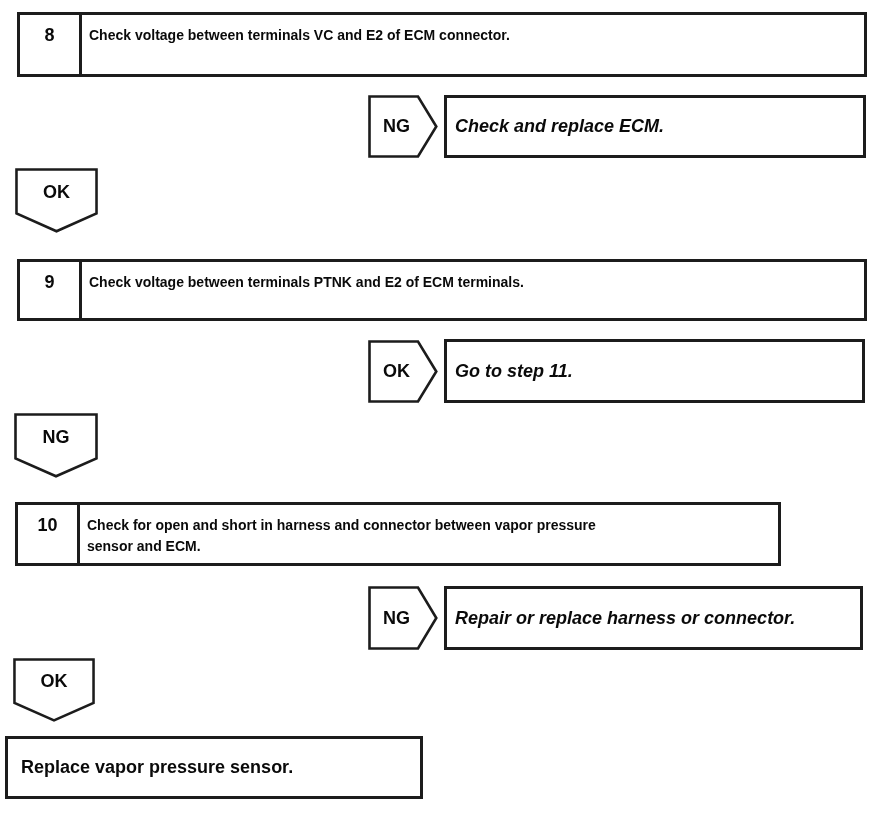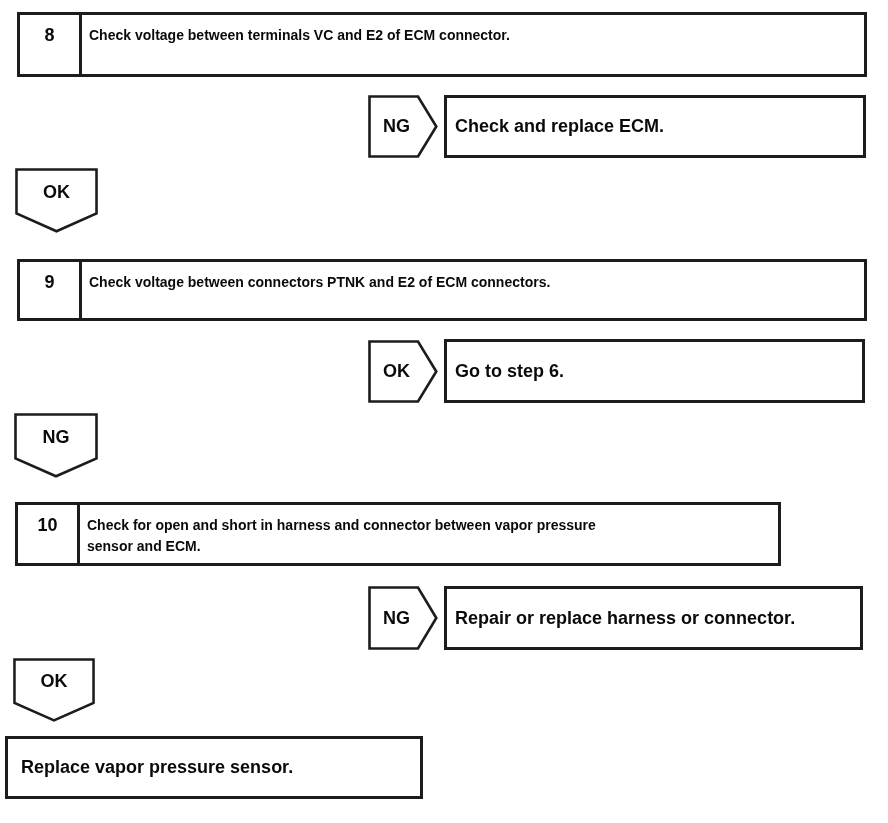--- a/index.html
+++ b/index.html
@@ -43,20 +43,21 @@
     font-size: 14px;
     line-height: 21px;
     white-space: pre-line;
   }
   .result-box {
     display: flex;
     align-items: center;
     padding-left: 8px;
     font-weight: bold;
     font-size: 18px;
+    font-style: italic;
   }
   .final-box {
     display: flex;
     align-items: center;
     padding-left: 13px;
     font-weight: bold;
     font-size: 18px;
   }
   .pent {
     position: absolute;
@@ -109,31 +110,31 @@
 
   <div class="pent pent-down" style="left:15px; top:168px; width:83px; height:65px;">
     <svg viewBox="0 0 84 65" preserveAspectRatio="none">
       <polygon points="1.5,1.5 82.5,1.5 82.5,45.5 42,63.3 1.5,45.5"></polygon>
     </svg>
     <span class="lbl">OK</span>
   </div>
 
   <div class="box step-box" style="left:17px; top:259px; width:850px; height:62px;">
     <div class="step-num">9</div>
-    <div class="step-text">Check voltage between connectors PTNK and E2 of ECM connectors.</div>
+    <div class="step-text">Check voltage between terminals PTNK and E2 of ECM terminals.</div>
   </div>
 
   <div class="pent pent-right" style="left:368px; top:340px; width:70px; height:63px;">
     <svg viewBox="0 0 70 63" preserveAspectRatio="none">
       <polygon points="1.5,1.5 50,1.5 68.3,31.5 50,61.5 1.5,61.5"></polygon>
     </svg>
     <span class="lbl">OK</span>
   </div>
   <div class="box result-box" style="left:444px; top:339px; width:421px; height:64px;">
-    <span>Go to step 6.</span>
+    <span>Go to step 11.</span>
   </div>
 
   <div class="pent pent-down" style="left:14px; top:413px; width:84px; height:65px;">
     <svg viewBox="0 0 84 65" preserveAspectRatio="none">
       <polygon points="1.5,1.5 82.5,1.5 82.5,45.5 42,63.3 1.5,45.5"></polygon>
     </svg>
     <span class="lbl">NG</span>
   </div>
 
   <div class="box step-box" style="left:15px; top:502px; width:766px; height:64px;">

